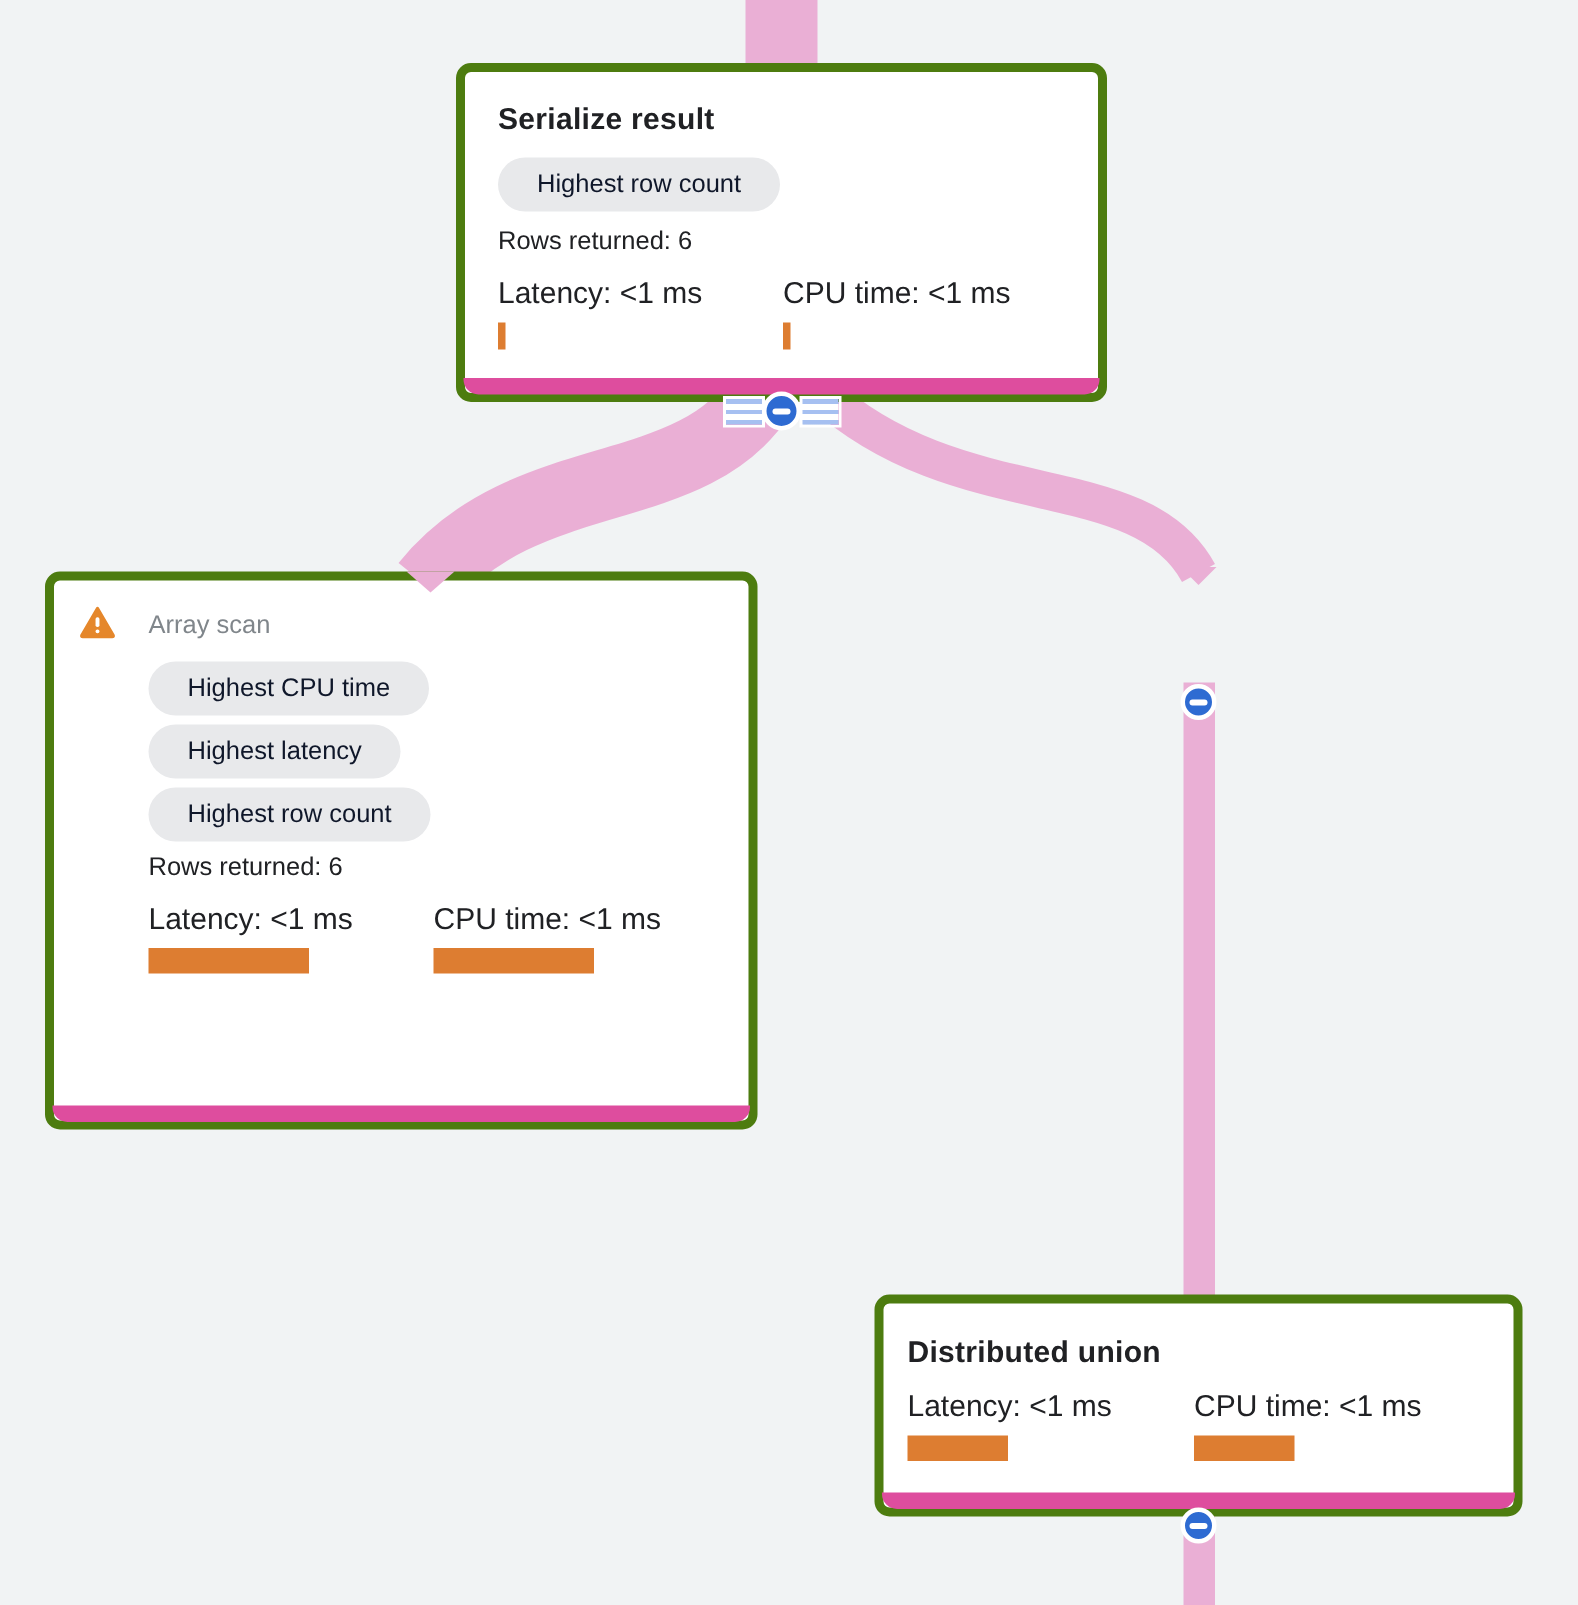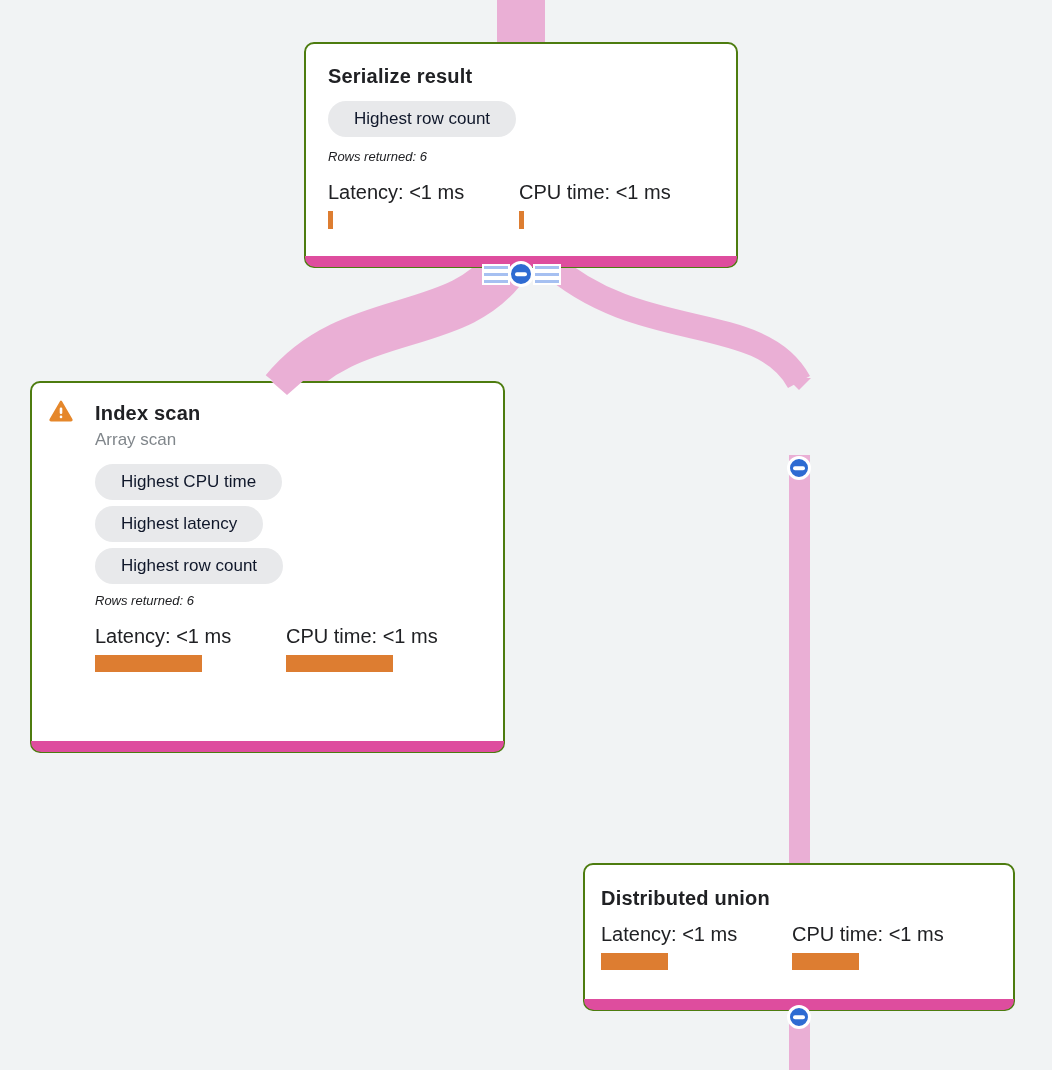--- a/index.html
+++ b/index.html
@@ -17,38 +17,38 @@
   .tip {
     position: absolute; width: 0; height: 0; z-index: 3; pointer-events: none;
     border-left: 16px solid transparent; border-right: 16px solid transparent;
     border-top: 14px solid #eaafd5;
   }
   .tip.small { border-left-width: 12px; border-right-width: 12px; border-top-width: 12px; }
 
   .node {
     position: absolute; z-index: 2;
     background: #ffffff;
-    border: 2px solid #4d7c0f;
+    border: 6px solid #4d7c0f;
     border-radius: 10px;
   }
   .accent {
     position: absolute; left: -1px; right: -1px; bottom: -1px; height: 11px;
     background: #de4d9e; border-radius: 0 0 10px 10px;
   }
   .node-title { font-size: 20px; font-weight: 700; line-height: 27px; letter-spacing: .2px; color: #202124; }
   .node-sub   { font-size: 17px; line-height: 25px; color: #3c4043; margin-top: 13px; }
   .node-note  { font-size: 17px; line-height: 25px; color: #80868b; }
   .badge {
     display: block; width: fit-content;
     background: #e8e9eb; color: #0f172a;
     font-size: 17px; line-height: 22px;
     padding: 7px 26px; border-radius: 18px;
     margin-bottom: 6px;
   }
-  .rows-line { font-size: 13px; line-height: 22px; color: #202124; font-style: italic; }
+  .rows-line { font-size: 17px; line-height: 22px; color: #202124; }
   .metrics { display: flex; }
   .metric { width: 191px; }
   .metric-label { font-size: 20px; line-height: 22px; color: #202124; }
   .bar { height: 17px; background: #dd7d31; margin-top: 8px; }
   .bar.sliver { height: 18px; }
 
   
   #node-serialize { left: 304px; top: 42px; width: 434px; height: 226px; padding: 19px 20px 0 22px; }
   #node-serialize .badge { margin-top: 11px; }
   #node-serialize .rows-line { margin-top: 9px; }
@@ -121,21 +121,20 @@
     </div>
     <div class="accent"></div>
   </div>
 
   <div class="node" id="node-index-scan">
     <svg class="warning" viewBox="0 0 24 24">
       <path d="M12 2.5 L22.5 20.5 Q23 21.5 21.8 21.5 L2.2 21.5 Q1 21.5 1.5 20.5 Z" fill="#e5872b" stroke="#e5872b" stroke-width="2" stroke-linejoin="round"></path>
       <rect x="10.7" y="8.5" width="2.6" height="6.5" rx="1.2" fill="#ffffff"></rect>
       <rect x="10.7" y="16.6" width="2.6" height="2.6" rx="1.2" fill="#ffffff"></rect>
     </svg>
-    <div class="node-title">Index scan</div>
     <div class="node-note">Array scan</div>
     <div class="badges">
       <div class="badge">Highest CPU time</div>
       <div class="badge">Highest latency</div>
       <div class="badge">Highest row count</div>
     </div>
     <div class="rows-line">Rows returned: 6</div>
     <div class="metrics">
       <div class="metric">
         <div class="metric-label">Latency: &lt;1 ms</div>

